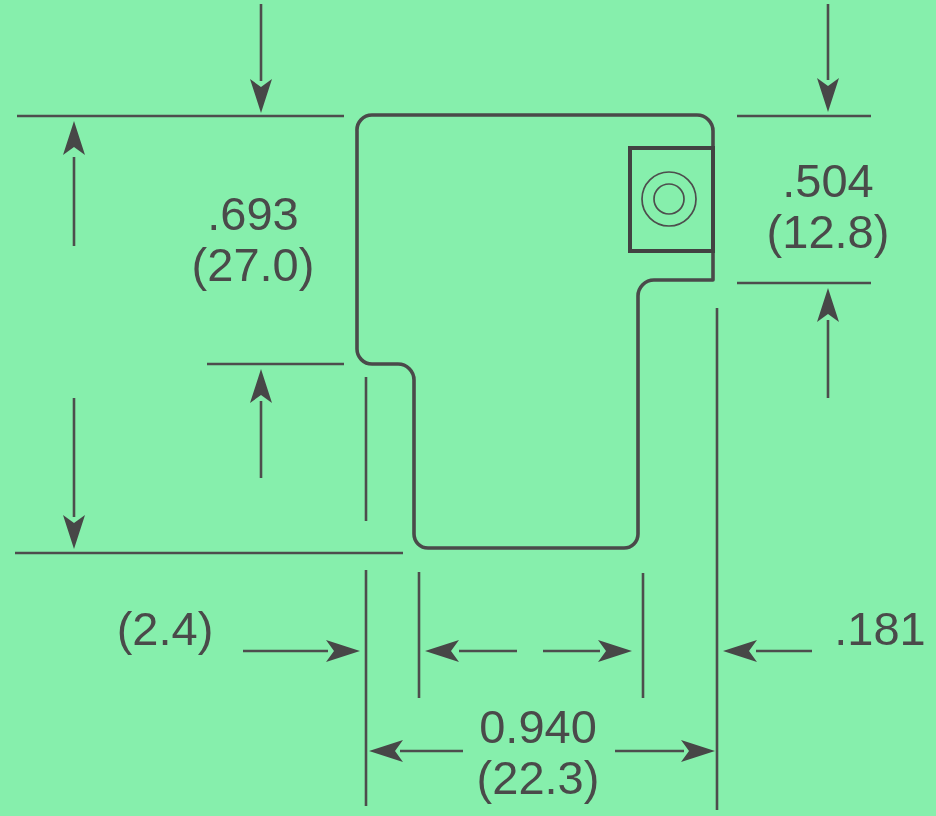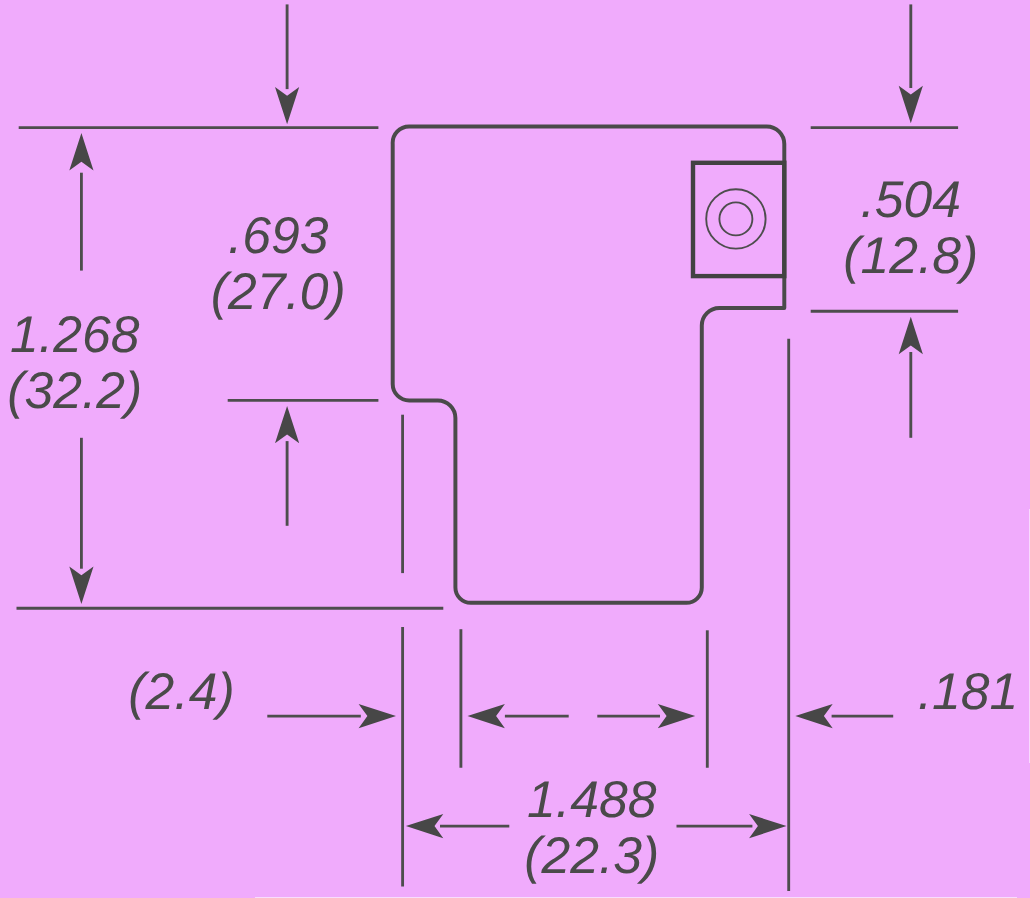--- a/index.html
+++ b/index.html
@@ -1,22 +1,21 @@
 <!DOCTYPE html>
 <html><head>
 <meta charset="utf-8">
 <style>
   html,body{margin:0;padding:0;background:#fff;}
   .canvas{
     position:relative;
     width:936px;height:816px;
-    background:#f0abfc;
+    background:#86efac;
     overflow:hidden;
     font-family:"Liberation Sans", sans-serif;
-    font-style:italic;
   }
   .canvas svg{position:absolute;left:0;top:0;}
   .thin{stroke:#4d4d4d;stroke-width:2.6;fill:none;stroke-linecap:butt;}
   .shaft{stroke:#4d4d4d;stroke-width:2.6;fill:none;stroke-linecap:butt;}
   .head{fill:#474747;stroke:none;}
   .part{stroke:#4a4a4a;stroke-width:3.6;fill:none;stroke-linejoin:round;}
   .block{stroke:#424242;stroke-width:4;fill:none;}
   .hole{stroke:#4d4d4d;stroke-width:1.7;fill:none;}
   .dim{
     position:absolute;
@@ -88,36 +87,32 @@
     <rect class="block" x="630" y="148" width="83" height="103"></rect>
     <circle class="hole" cx="669" cy="199" r="27"></circle>
     <circle class="hole" cx="669" cy="199" r="15"></circle>
   </svg>
 
   <div class="dim" style="left:253px; top:188px;">
     <div>.693</div>
     <div>(27.0)</div>
   </div>
 
-  <div class="dim" style="left:68px; top:278px;">
-    <div>1.268</div>
-    <div>(32.2)</div>
-  </div>
 
   <div class="dim" style="left:828px; top:155px;">
     <div>.504</div>
     <div>(12.8)</div>
   </div>
 
   <div class="dim" style="left:165px; top:603px;">
     <div>(2.4)</div>
   </div>
 
   <div class="dim" style="left:880px; top:603px;">
     <div>.181</div>
   </div>
 
   <div class="dim" style="left:538px; top:701px;">
-    <div>1.488</div>
+    <div>0.940</div>
     <div>(22.3)</div>
   </div>
 
 </div>
 
 </body></html>

